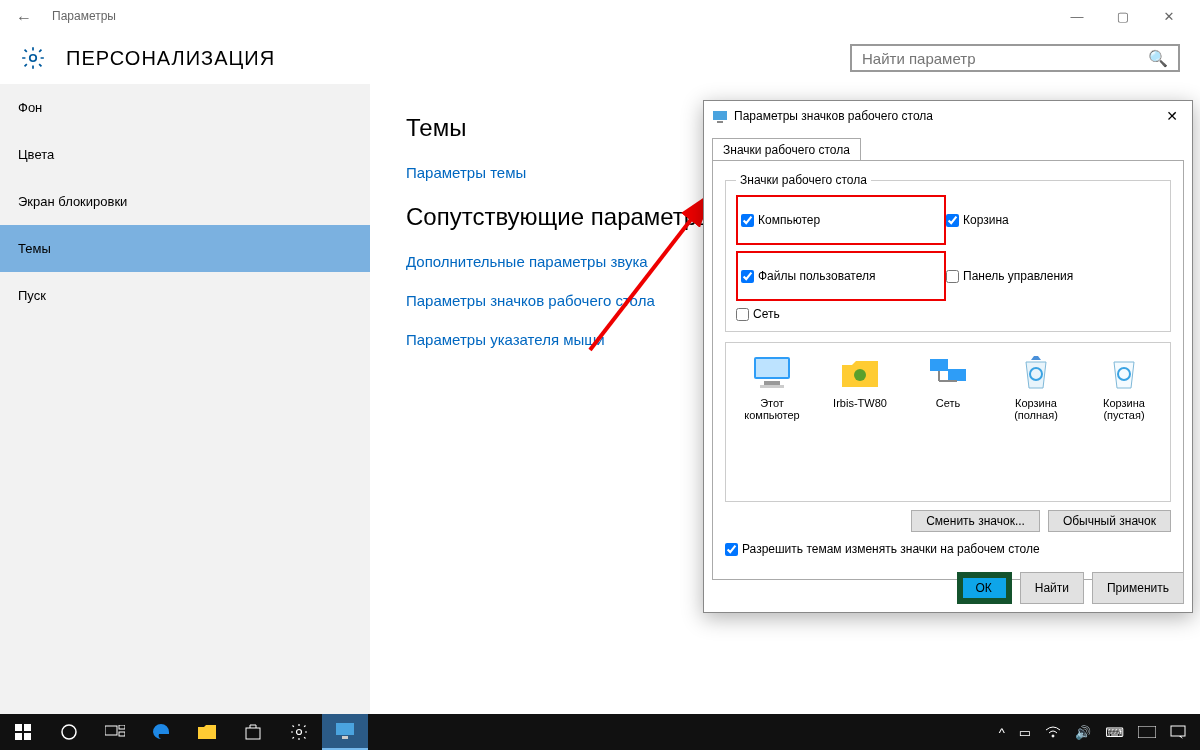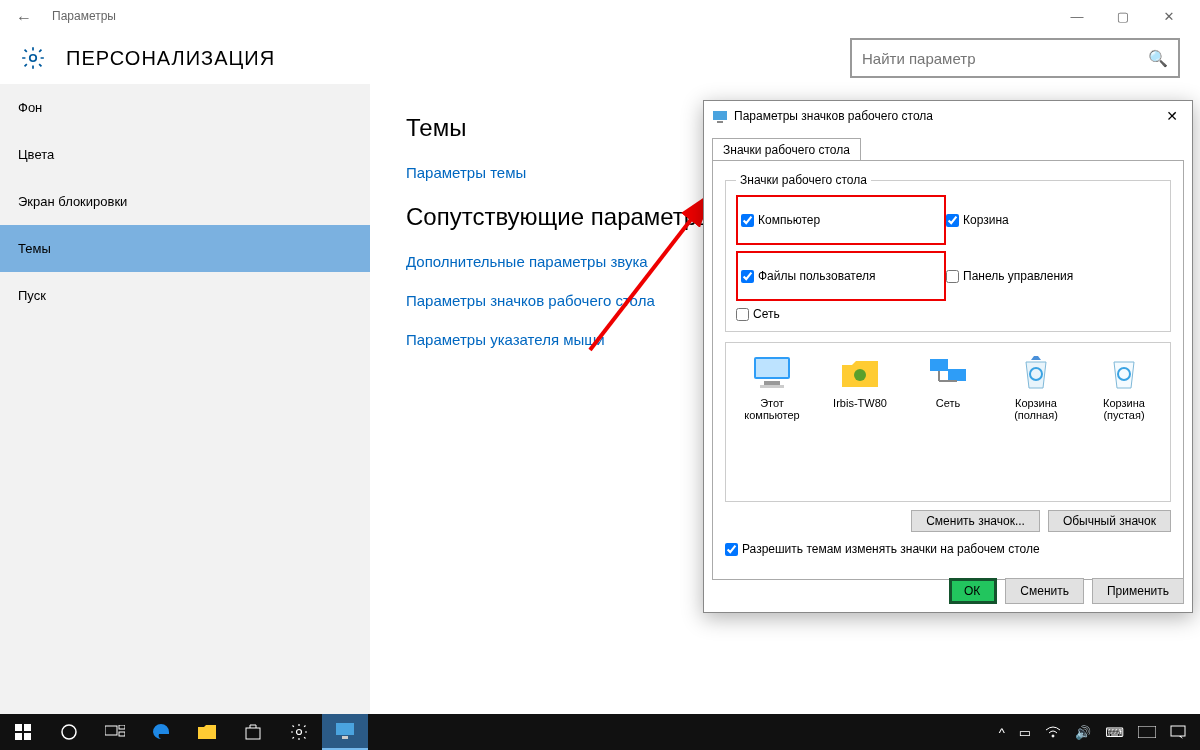--- a/index.html
+++ b/index.html
@@ -9,21 +9,21 @@
 .settings-win { position: absolute; top: 0; left: 0; width: 1200px; height: 714px; background: #fff; }
 .titlebar { height: 32px; display: flex; align-items: center; padding: 0 8px; }
 .titlebar .back { width: 32px; text-align: center; color: #666; font-size: 16px; }
 .titlebar .title { color: #666; font-size: 12px; margin-left: 12px; }
 .titlebar .win-controls { margin-left: auto; display: flex; }
 .titlebar .win-controls div { width: 46px; text-align: center; color: #666; font-size: 13px; }
 
 .header { height: 52px; display: flex; align-items: center; padding: 0 20px; }
 .header .gear { width: 26px; height: 26px; color: #005a9e; margin-right: 20px; }
 .header h1 { font-size: 20px; font-weight: 400; letter-spacing: 1px; }
-.header .search { margin-left: auto; width: 330px; height: 40px; border: 2px solid #999; display: flex; align-items: center; padding: 0 10px; }
+.header .search { margin-left: auto; width: 330px; height: 28px; border: 2px solid #999; display: flex; align-items: center; padding: 0 10px; }
 .header .search input { border: none; outline: none; flex: 1; font-size: 15px; background: transparent; }
 .header .search .mag { color: #888; }
 
 .body { display: flex; height: calc(714px - 84px); }
 .sidebar { width: 370px; background: #f2f2f2; }
 .sidebar .item { padding: 16px 18px; font-size: 13px; color: #000; cursor: pointer; }
 .sidebar .item.selected { background: #7bb1e0; }
 
 .content { flex: 1; padding: 30px 36px; background: #fff; }
 .content h2 { font-size: 24px; font-weight: 400; margin-bottom: 22px; }
@@ -42,21 +42,21 @@
 .dialog legend { font-size: 12px; padding: 0 4px; }
 .check-grid { display: grid; grid-template-columns: 210px 1fr; row-gap: 6px; }
 .check { display: flex; align-items: center; gap: 4px; }
 .check input { width: 13px; height: 13px; }
 .hl { border: 2px solid #e00; padding: 16px 3px; display: inline-flex; align-items: center; gap: 4px; }
 .icon-preview { border: 1px solid #ccc; height: 160px; padding: 10px 6px; display: flex; gap: 8px; align-items: flex-start; }
 .icon-item { width: 80px; text-align: center; font-size: 11px; }
 .icon-item .pic { width: 48px; height: 40px; margin: 0 auto 4px; display: flex; align-items: center; justify-content: center; }
 .btn-row { display: flex; gap: 8px; justify-content: flex-end; margin-top: 8px; }
 .w-btn { border: 1px solid #adadad; background: #e1e1e1; padding: 3px 14px; font-size: 12px; cursor: pointer; }
-.w-btn.primary { border: 3px solid #14532d; background: #22c55e; padding-left: 12px; }
+.w-btn.primary { border: 6px solid #14532d; background: #0ea5e9; padding-left: 12px; }
 .dlg-footer { position: absolute; bottom: 8px; right: 8px; display: flex; gap: 8px; }
 .allow-themes { margin-top: 10px; display: flex; align-items: center; gap: 4px; }
 
 
 .arrow { position: absolute; top: 180px; left: 580px; pointer-events: none; }
 
 
 .taskbar { position: absolute; bottom: 0; left: 0; width: 1200px; height: 36px; background: #111; display: flex; align-items: center; color: #fff; }
 .taskbar .tb-item { width: 46px; height: 36px; display: flex; align-items: center; justify-content: center; cursor: pointer; }
 .taskbar .tb-item.active { background: #2b5a86; border-bottom: 2px solid #76b9ed; }
@@ -217,21 +217,21 @@
     </div>
 
     <div class="allow-themes">
       <input type="checkbox" checked="" style="">
       <span>Разрешить темам изменять значки на рабочем столе</span>
     </div>
   </div>
 
   <div class="dlg-footer">
     <button class="w-btn primary">ОК</button>
-    <button class="w-btn">Сменить</button>
+    <button class="w-btn">Найти</button>
     <button class="w-btn">Применить</button>
   </div>
 </div>
 
 <div class="taskbar">
   <div class="tb-item">
     <svg width="16" height="16" viewBox="0 0 16 16">
         <rect x="0" y="0" width="7" height="7" fill="#fff"></rect>
         <rect x="9" y="0" width="7" height="7" fill="#fff"></rect>
         <rect x="0" y="9" width="7" height="7" fill="#fff"></rect>

